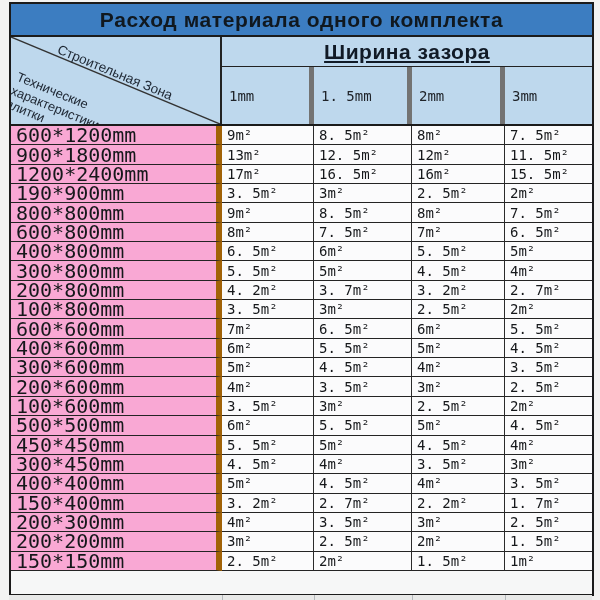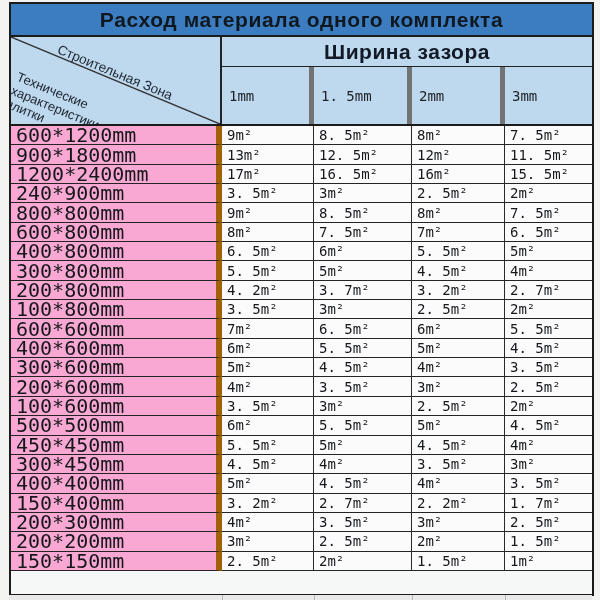--- a/index.html
+++ b/index.html
@@ -45,21 +45,21 @@
   .corner-bottom{
     position:absolute;left:9px;top:33px;width:122px;
     transform:rotate(22.4deg);transform-origin:0 0;
     font-size:13px;line-height:14.5px;color:#1d2632;
   }
   .gap-header{
     grid-column:2/6;grid-row:1;background:#bed8ed;
     border-bottom:1.5px solid #222;
     display:flex;align-items:center;justify-content:center;
   }
-  .gap-header span{font-size:21px;font-weight:700;letter-spacing:.5px;color:#111a26;}
+  .gap-header span{font-size:21px;font-weight:700;letter-spacing:.5px;color:#111a26;text-decoration:underline;}
   .mm-cell{
     grid-row:2;background:#bed8ed;border-right:5px solid #737373;
     display:flex;align-items:center;padding-left:7px;
     font-family:"DejaVu Sans Mono", monospace;font-size:14px;color:#20242a;
   }
   .mm-cell.last{border-right:none;}
 
   
   .tbody .row{
     display:grid;
@@ -127,21 +127,21 @@
           <div class="cell val-cell">11. 5m²</div>
         </div>
         <div class="row">
           <div class="cell size-cell">1200*2400mm</div>
           <div class="cell val-cell">17m²</div>
           <div class="cell val-cell">16. 5m²</div>
           <div class="cell val-cell">16m²</div>
           <div class="cell val-cell">15. 5m²</div>
         </div>
         <div class="row">
-          <div class="cell size-cell">240*900mm</div>
+          <div class="cell size-cell">190*900mm</div>
           <div class="cell val-cell">3. 5m²</div>
           <div class="cell val-cell">3m²</div>
           <div class="cell val-cell">2. 5m²</div>
           <div class="cell val-cell">2m²</div>
         </div>
         <div class="row">
           <div class="cell size-cell">800*800mm</div>
           <div class="cell val-cell">9m²</div>
           <div class="cell val-cell">8. 5m²</div>
           <div class="cell val-cell">8m²</div>

